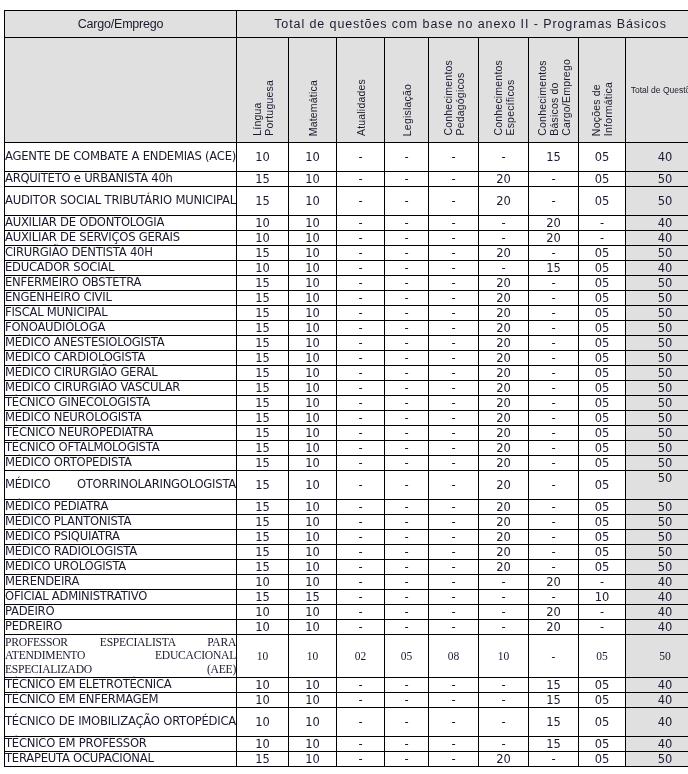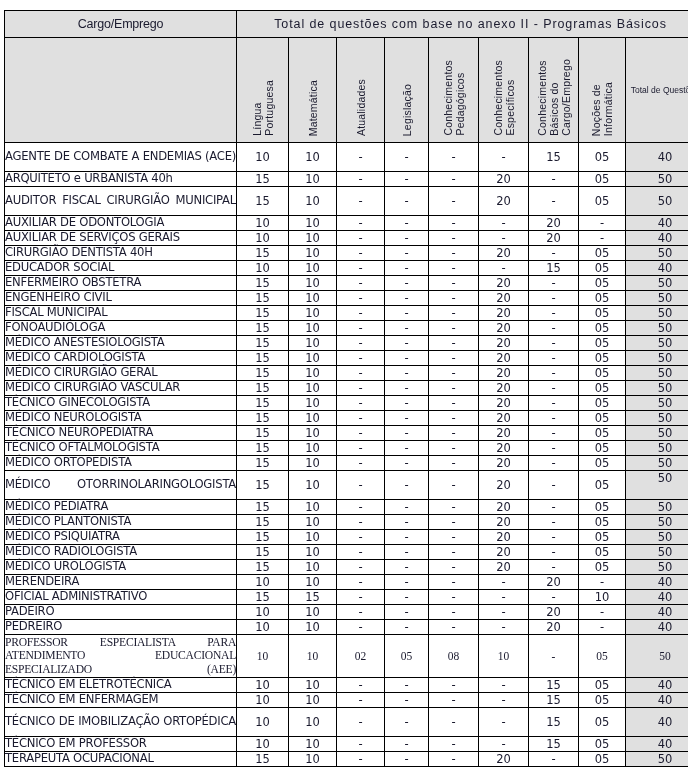--- a/index.html
+++ b/index.html
@@ -209,21 +209,21 @@
           <td class="num">10</td>
           <td class="num">-</td>
           <td class="num">-</td>
           <td class="num">-</td>
           <td class="num">20</td>
           <td class="num">-</td>
           <td class="num">05</td>
           <td class="total">50</td>
         </tr>
         <tr class="r2">
-          <td class="cargo">AUDITOR FISCAL CIRURGIÃO MUNICIPAL</td>
+          <td class="cargo">AUDITOR SOCIAL TRIBUTÁRIO MUNICIPAL</td>
           <td class="num">15</td>
           <td class="num">10</td>
           <td class="num">-</td>
           <td class="num">-</td>
           <td class="num">-</td>
           <td class="num">20</td>
           <td class="num">-</td>
           <td class="num">05</td>
           <td class="total">50</td>
         </tr>

